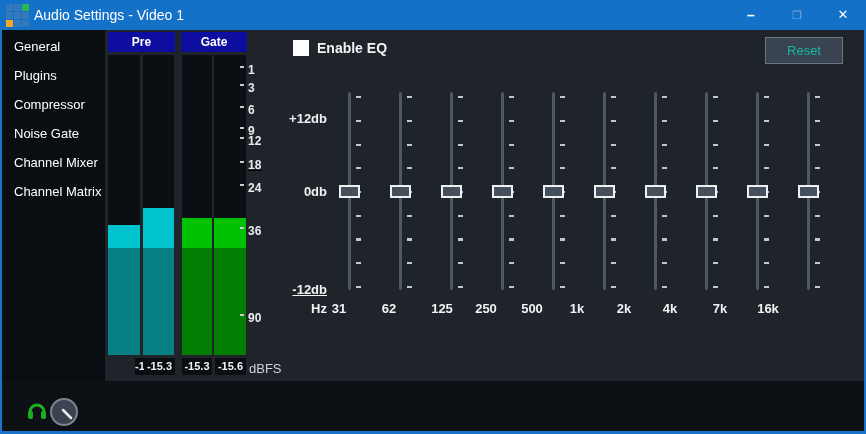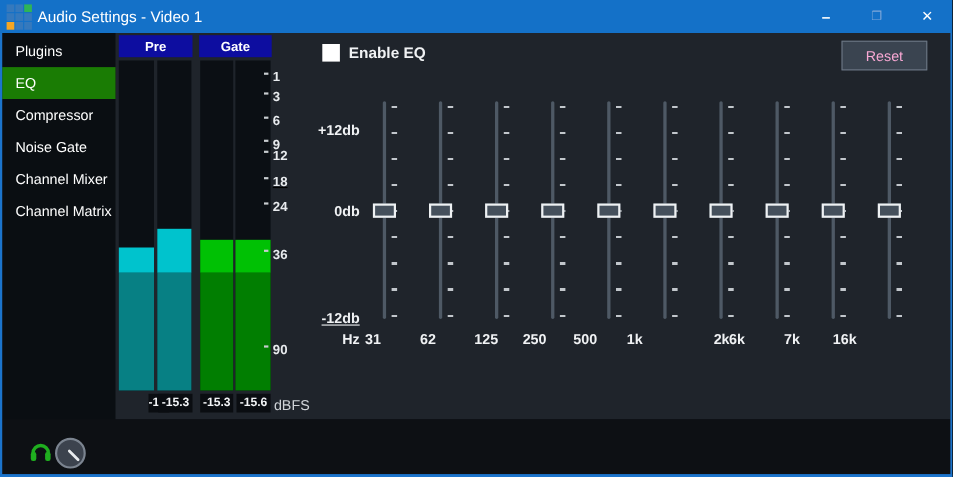--- a/index.html
+++ b/index.html
@@ -50,21 +50,21 @@
   .scale-entry .tick { display:inline-block; width:4px; height:2px; background:#c8ccd0; margin-top:2px; margin-right:4px; }
   .scale-entry b { color:#e8ebee; font-size:12px; line-height:12px; font-weight:bold; }
   .dbfs { position:absolute; left:249px; top:361px; color:#ced2d6; font-size:13px; }
   .vbox { position:absolute; top:358px; height:17px; background:#0a0d11; color:#f2f4f6; font-size:11px; font-weight:bold; text-align:center; line-height:17px; }
   .v1 { left:108px; width:19px;margin-left:27px; } .v2 { left:144px; width:31px; }
   .v3 { left:182px; width:30px; } .v4 { left:215px; width:31px; }
 
   
   .eq-check { position:absolute; left:293px; top:40px; width:16px; height:16px; background:#ffffff; }
   .eq-check-label { position:absolute; left:317px; top:40px; height:16px; line-height:17px; color:#f0f2f4; font-size:14px; font-weight:bold; }
-  .btn { background:#3a4450; border:1px solid #6b7683; color:#f9a8d4; text-align:center; }
+  .btn { background:#3a4450; border:1px solid #6b7683; color:#14b8a6; text-align:center; }
   .reset-btn { position:absolute; left:765px; top:37px; width:78px; height:27px; font-size:13px; line-height:25px; }
   .axis-label { position:absolute; left:270px; width:57px; text-align:right; color:#f0f2f4; font-size:13px; font-weight:bold; line-height:14px; }
   .al-top { top:85px;margin-top:27px; } .al-mid { top:185px; } .al-bot { top:283px;text-decoration:underline; } .al-hz { top:302px; }
   .slider { position:absolute; top:88px; width:40px; height:215px; }
   .slider .track { position:absolute; left:18px; top:4px; width:3px; height:198px; background:#4e5965; border-radius:2px; }
   .slider .ticks { position:absolute; left:26px; top:8px; width:5px; height:193px;
     background:repeating-linear-gradient(to bottom, #c2c7cc 0 2px, transparent 2px 23.75px); }
   .slider .handle { position:absolute; left:9px; top:97px; width:21px; height:13px; background:#45505c; border:2px solid #eef1f3; }
   .freq { position:absolute; top:302px; transform:translateX(-50%); color:#f0f2f4; font-size:13px; font-weight:bold; line-height:14px; }
 
@@ -92,22 +92,22 @@
         <i></i>
         <i></i>
     </div>
     <span class="title">Audio Settings - Video 1</span>
     <span class="winbtn min">–</span>
     <span class="winbtn max">❐</span>
     <span class="winbtn close">✕</span>
   </div>
 
   <div class="sidebar">
+    <div class="side-item">General</div>
     <div class="side-item">Plugins</div>
-    <div class="side-item selected">EQ</div>
     <div class="side-item">Compressor</div>
     <div class="side-item">Noise Gate</div>
     <div class="side-item">Channel Mixer</div>
     <div class="side-item">Channel Matrix</div>
   </div>
 
   <div class="meter-head mh-pre">Pre</div>
   <div class="meter-head mh-post">Gate</div>
 
   <div class="chan c1 pre">
@@ -229,22 +229,22 @@
       <div class="ticks"></div>
       <div class="handle"></div>
     </div>
 
   <span class="freq" style="left:339px;">31</span>
   <span class="freq" style="left:389px;">62</span>
   <span class="freq" style="left:442px;">125</span>
   <span class="freq" style="left:486px;">250</span>
   <span class="freq" style="left:532px;">500</span>
   <span class="freq" style="left:577px;">1k</span>
-  <span class="freq" style="left:656px;text-align:center;">2k</span>
-  <span class="freq" style="left:670px;">6k</span>
+  <span class="freq" style="left:624px;text-align:center;">2k</span>
+  <span class="freq" style="left:670px;">4k</span>
   <span class="freq" style="left:720px;">7k</span>
   <span class="freq" style="left:768px;">16k</span>
 
   <div class="footer"></div>
   <svg class="hp-icon" viewBox="0 0 20 22">
     <path d="M3 13 a7 7 0 0 1 14 0" fill="none" stroke="#1fae1f" stroke-width="3"></path>
     <rect x="1" y="12" width="5" height="8" rx="2" fill="#1fae1f"></rect>
     <rect x="14" y="12" width="5" height="8" rx="2" fill="#1fae1f"></rect>
   </svg>
   <div class="knob">

